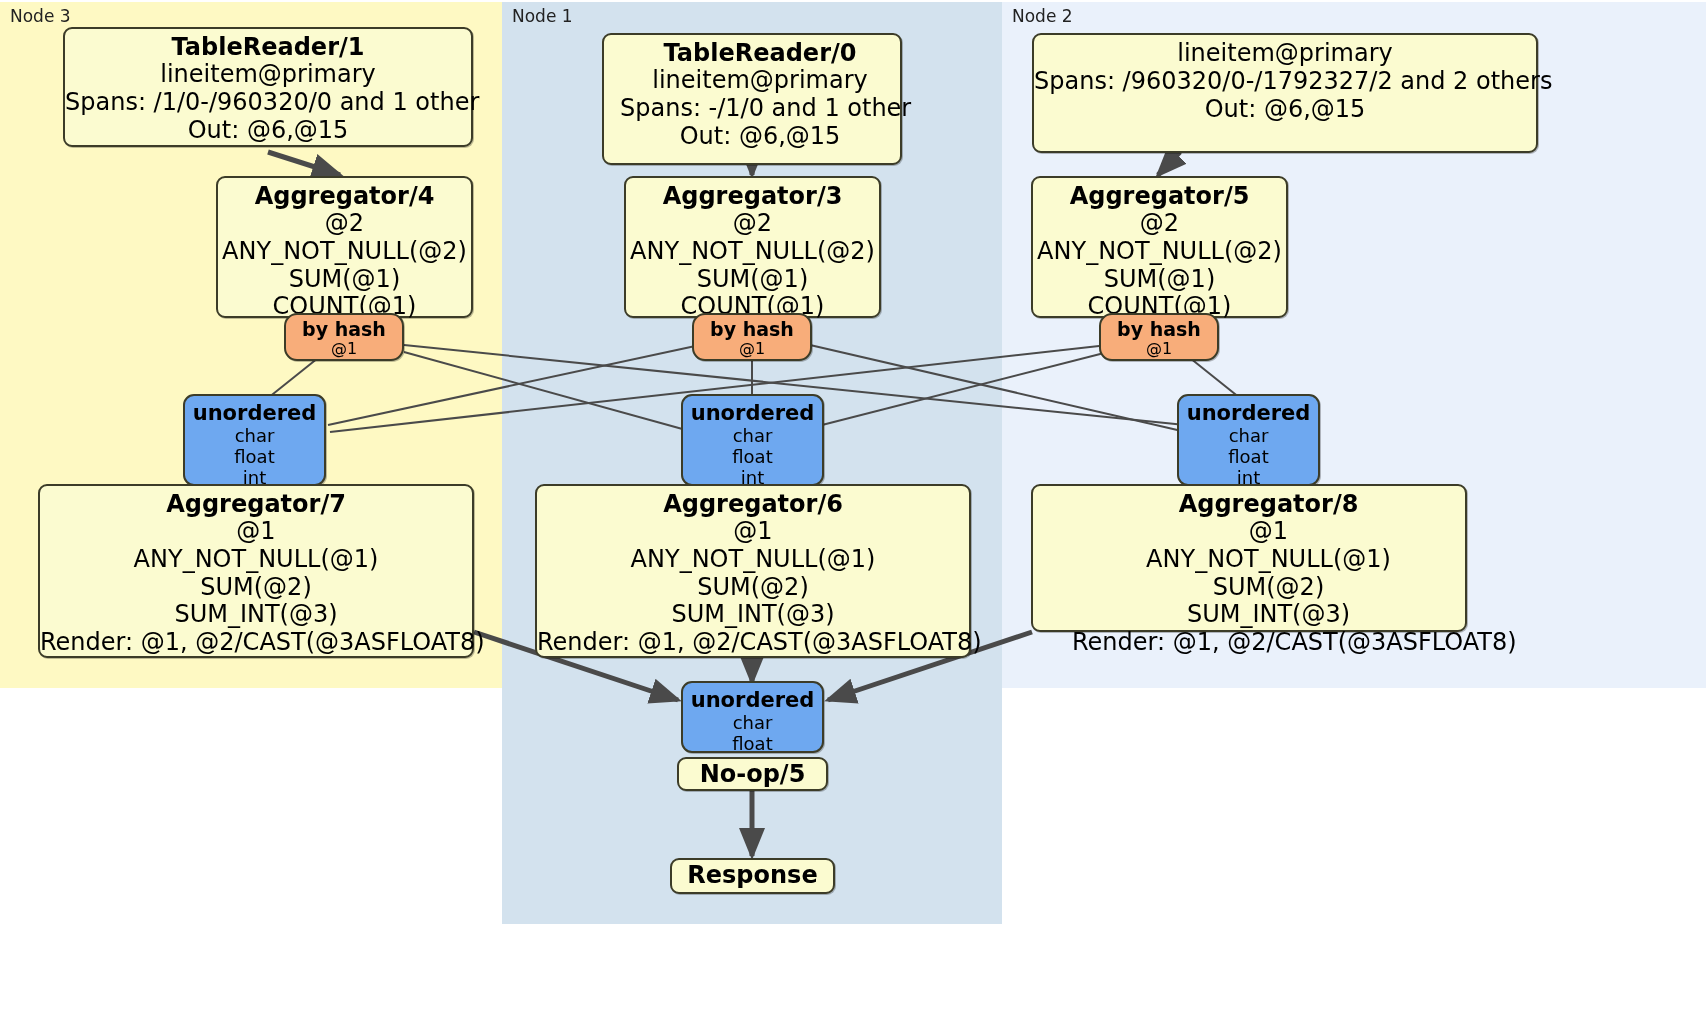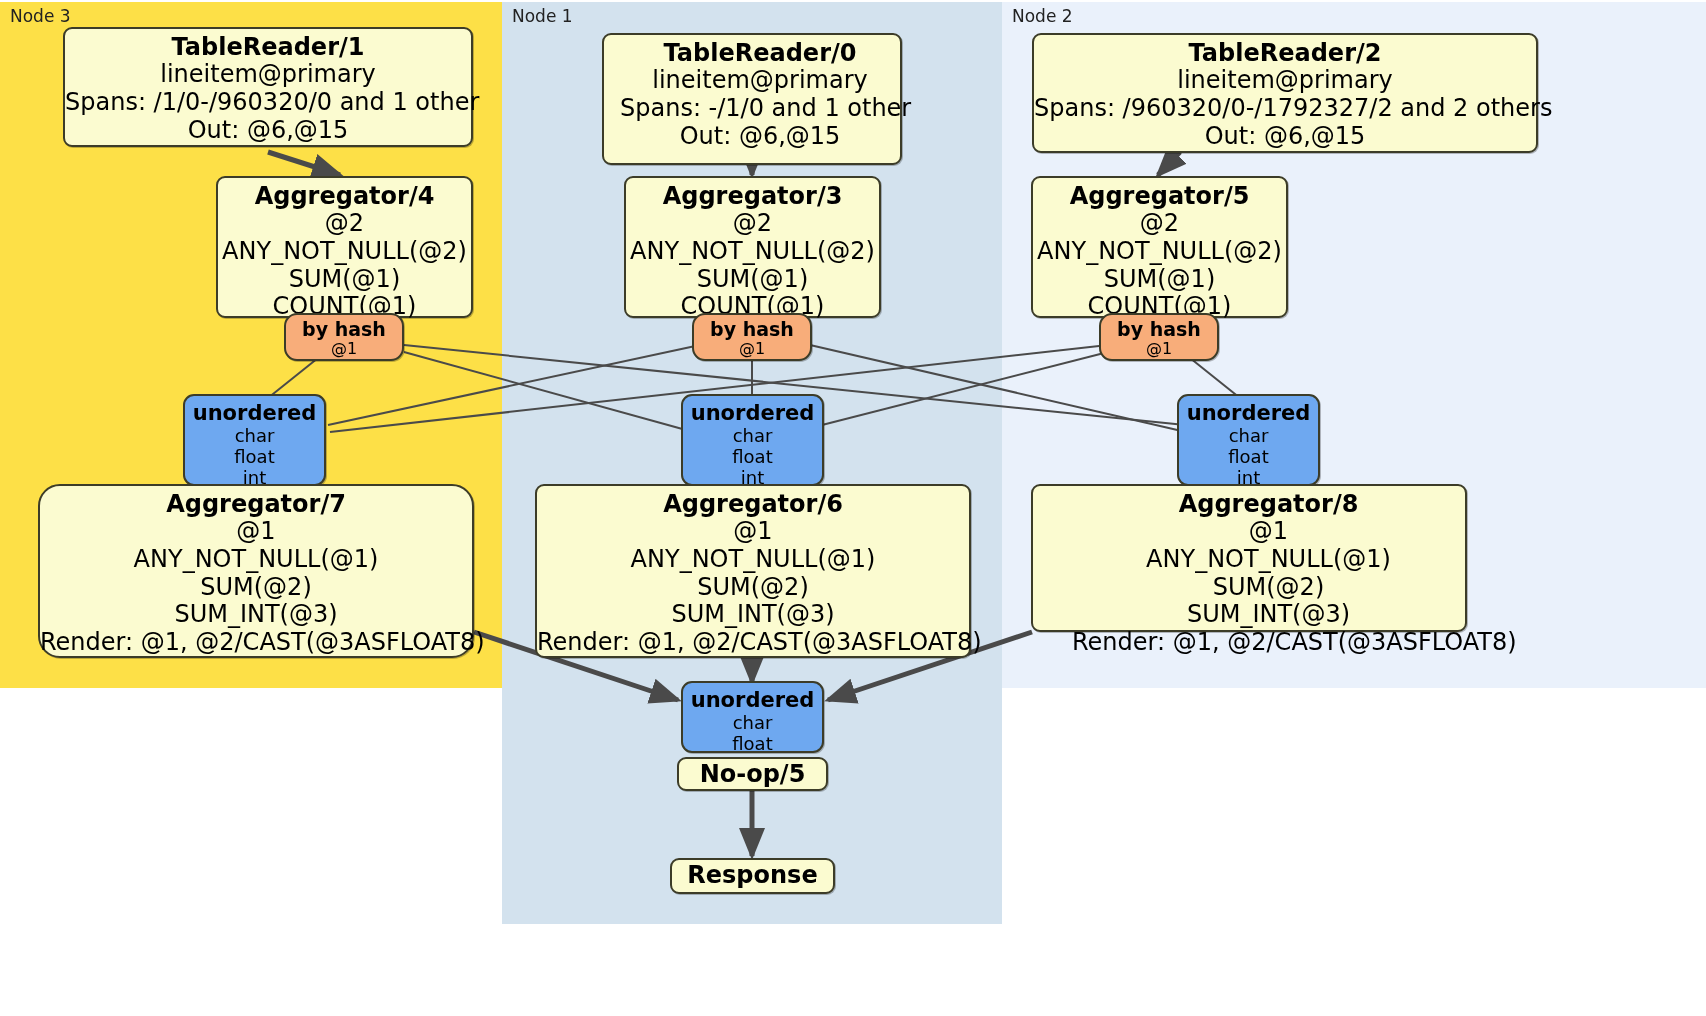--- a/index.html
+++ b/index.html
@@ -49,21 +49,21 @@
   .sync .line{font-size:18px;line-height:1.16;}
 
   svg.edges{position:absolute;left:0;top:0;width:1706px;height:1016px;
             pointer-events:none;}
 </style>
 </head>
 <body>
 
 <div id="stage">
 
-  <div class="panel" style="left:0px;top:2px;width:502px;height:686px;background:#fde047;">
+  <div class="panel" style="left:0px;top:2px;width:502px;height:686px;background:#fef9c3;">
     <div class="panel-label">Node 3</div>
   </div>
 
   <div class="panel" style="left:502px;top:2px;width:500px;height:922px;background:#d3e2ee;">
     <div class="panel-label">Node 1</div>
   </div>
 
   <div class="panel" style="left:1002px;top:2px;width:704px;height:686px;background:#eaf1fb;padding-left:24px;">
     <div class="panel-label">Node 2</div>
   </div>
@@ -124,21 +124,21 @@
     <div class="line">@1</div>
   </div>
 
   <div class="sync" style="left:183px;top:394px;width:143px;height:92px;">
     <div class="title">unordered</div>
     <div class="line">char</div>
     <div class="line">float</div>
     <div class="line">int</div>
   </div>
 
-  <div class="proc" style="left:38px;top:484px;width:436px;height:174px;border-radius:22px;">
+  <div class="proc" style="left:38px;top:484px;width:436px;height:174px;">
     <div class="title">Aggregator/7</div>
     <div class="line">@1</div>
     <div class="line">ANY_NOT_NULL(@1)</div>
     <div class="line">SUM(@2)</div>
     <div class="line">SUM_INT(@3)</div>
     <div class="line">Render: @1, @2/CAST(@3ASFLOAT8)</div>
   </div>
 
   <div class="proc" style="left:602px;top:33px;width:300px;height:132px;padding-left:16px;">
     <div class="title">TableReader/0</div>
@@ -184,21 +184,20 @@
 
   <div class="proc" style="left:677px;top:757px;width:151px;height:34px;padding-top:2px;">
     <div class="title">No-op/5</div>
   </div>
 
   <div class="proc" style="left:670px;top:858px;width:165px;height:36px;padding-top:2px;">
     <div class="title">Response</div>
   </div>
 
   <div class="proc" style="left:1032px;top:33px;width:506px;height:120px;">
-    <div class="title">TableReader/2</div>
     <div class="line">lineitem@primary</div>
     <div class="line">Spans: /960320/0-/1792327/2 and 2 others</div>
     <div class="line">Out: @6,@15</div>
   </div>
 
   <div class="proc" style="left:1031px;top:176px;width:257px;height:142px;">
     <div class="title">Aggregator/5</div>
     <div class="line">@2</div>
     <div class="line">ANY_NOT_NULL(@2)</div>
     <div class="line">SUM(@1)</div>

